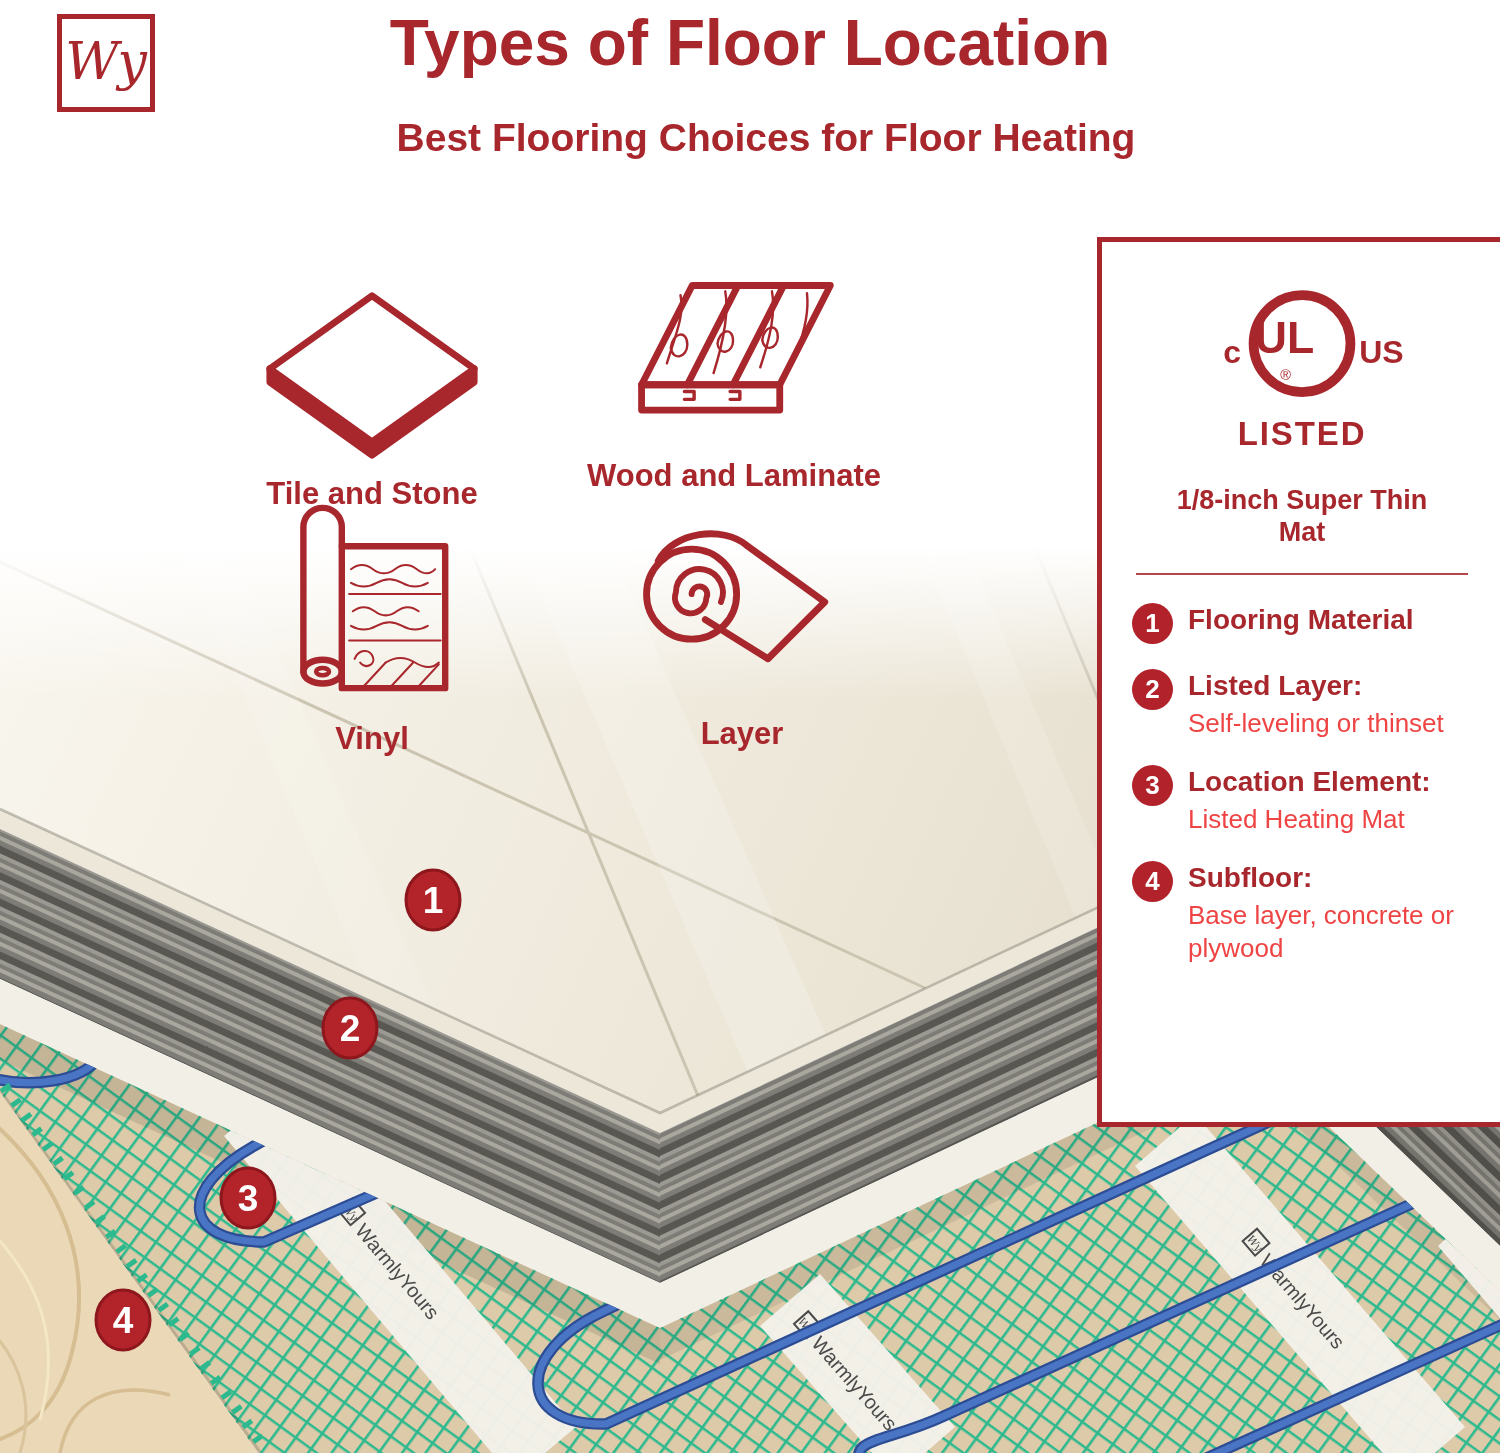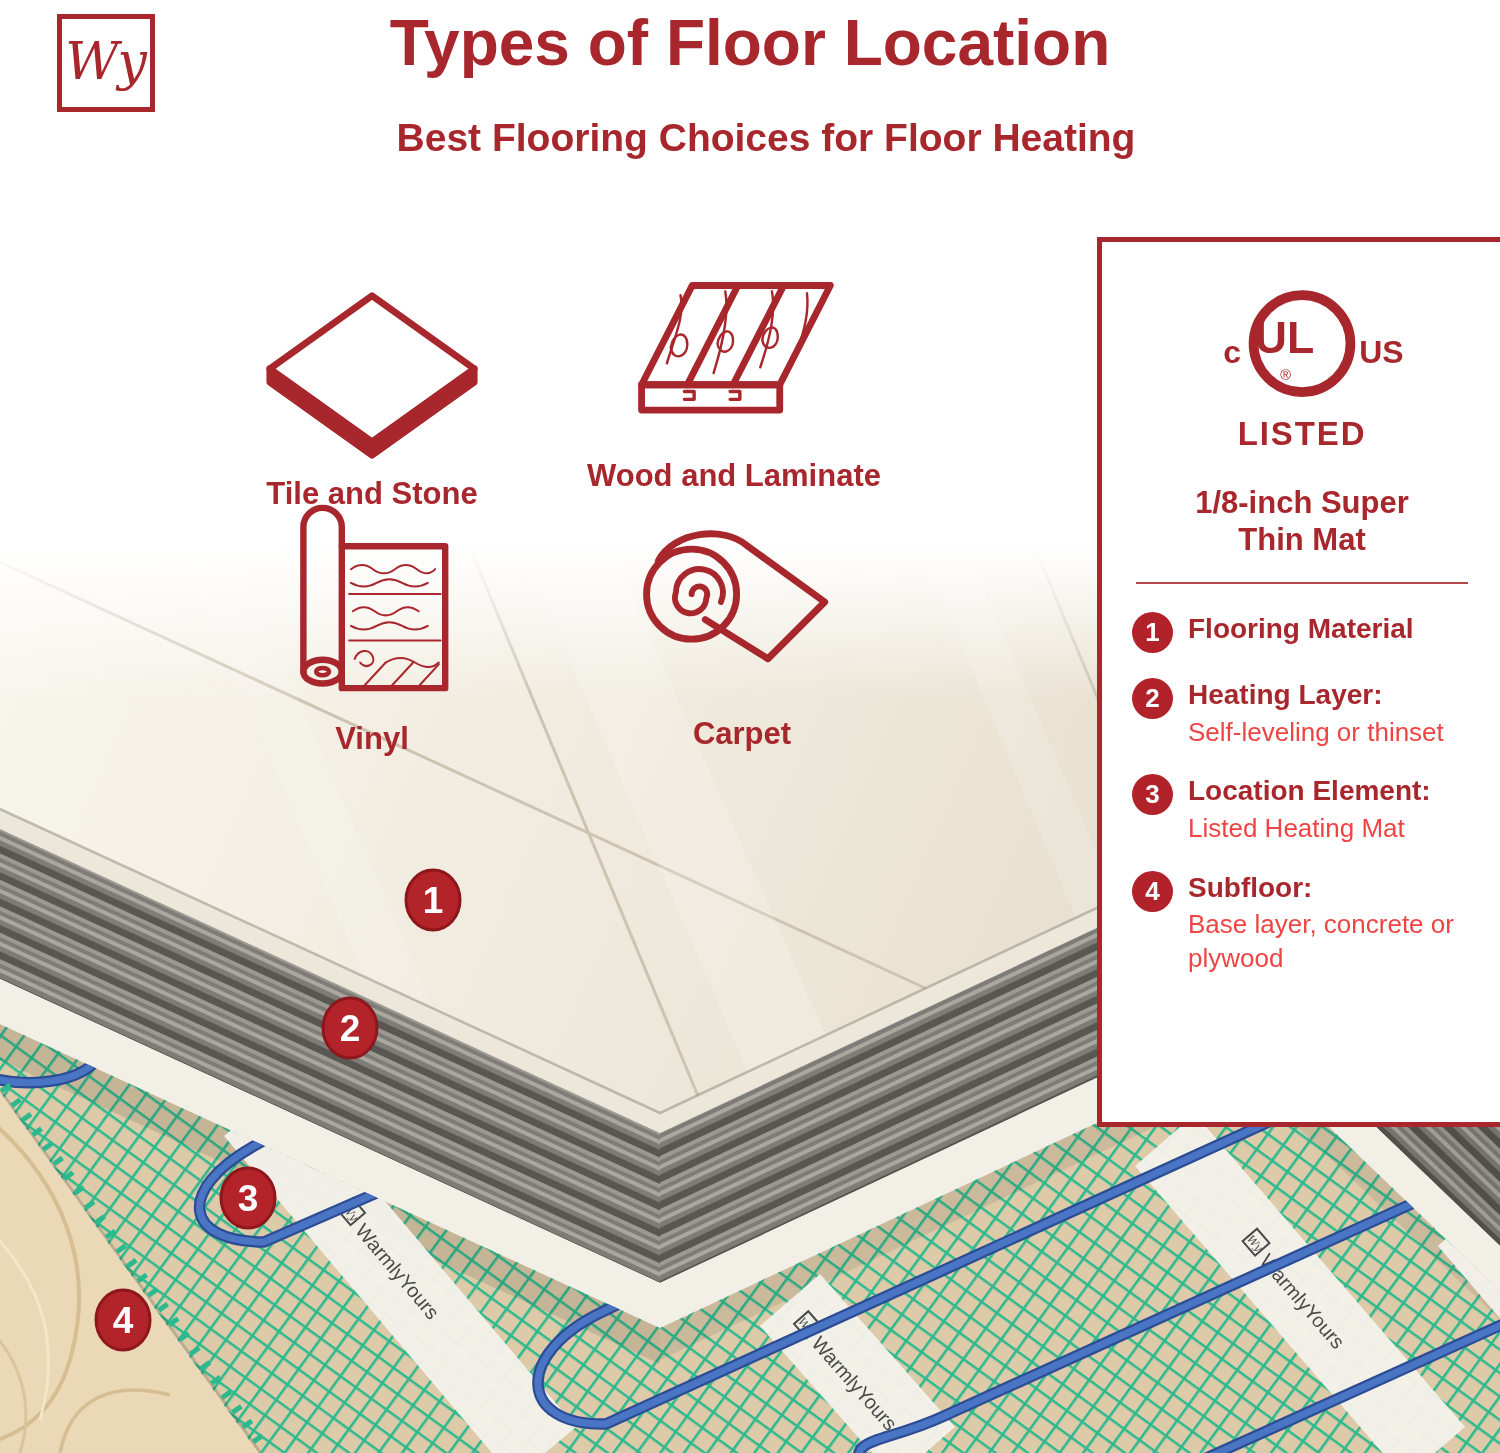--- a/index.html
+++ b/index.html
@@ -36,21 +36,21 @@
   
   .scene{position:absolute;left:0;top:0;}
   
   .panel{
     position:absolute;left:1097px;top:237px;width:410px;height:890px;
     background:#ffffff;border:5px solid var(--accent);box-sizing:border-box;
     padding:24px 30px 0 30px;overflow:hidden;
   }
   .ul-wrap{text-align:center;}
   .feature{
-    text-align:center;font-size:31px;line-height:1.2;font-weight:bold;color:var(--accent);
+    text-align:center;font-size:27px;line-height:1.2;font-weight:bold;color:var(--accent);
     margin:18px auto 0 auto;
   }
   .feature.f1{max-width:272px;margin-top:20px;}
   .feature.f2{max-width:240px;}
   .divider{height:2px;background:var(--accent);opacity:.85;margin:24px 4px 26px 4px;}
   .layer-item{display:flex;align-items:flex-start;margin-bottom:23px;}
   .layer-badge{
     flex:0 0 auto;width:41px;height:41px;border-radius:50%;background:var(--badge);
     color:#fff;font-size:26px;font-weight:bold;display:flex;align-items:center;justify-content:center;
     margin-right:15px;margin-top:2px;
@@ -265,21 +265,21 @@
     <span class="flabel">Vinyl</span>
   </div>
 
   <div class="ftype" id="ft-3">
     <svg class="icon" width="235" height="210" viewBox="0 0 240 210" fill="none" stroke="#a8272c" stroke-width="7" stroke-linejoin="round" stroke-linecap="round">
       <circle cx="68" cy="98" r="46"></circle>
       <path d="M68 98 a8 8 0 1 1 15 4 a16 16 0 1 1 -31 -6 a24 24 0 1 1 46 10" stroke-width="6"></path>
       <path d="M34 64 C50 34 100 28 124 48 L204 106 L146 164 L82 124"></path>
       <path d="M104 138 L146 164" stroke-width="6"></path>
     </svg>
-    <span class="flabel">Carpet</span>
+    <span class="flabel">Layer</span>
   </div>
 
   <div class="panel">
     <div class="ul-wrap">
       <svg width="252" height="194" viewBox="0 0 260 200" font-family="Liberation Sans, sans-serif">
         <circle cx="130" cy="80" r="50" fill="none" stroke="#a8272c" stroke-width="10"></circle>
         <text x="112" y="90" text-anchor="middle" font-size="46" font-weight="bold" fill="#a8272c">UL</text>
         <text x="58" y="100" text-anchor="middle" font-size="33" font-weight="bold" fill="#a8272c">c</text>
         <text x="212" y="100" text-anchor="middle" font-size="33" font-weight="bold" fill="#a8272c">US</text>
         <text x="113" y="118" text-anchor="middle" font-size="15" fill="#a8272c">®</text>
@@ -295,21 +295,21 @@
       <div class="layer-item">
         <div class="layer-badge">1</div>
         <div class="layer-text">
           <div class="layer-label">Flooring Material</div>
 
         </div>
       </div>
       <div class="layer-item">
         <div class="layer-badge">2</div>
         <div class="layer-text">
-          <div class="layer-label">Heating Layer:</div>
+          <div class="layer-label">Listed Layer:</div>
           <div class="layer-desc">Self-leveling or thinset</div>
         </div>
       </div>
       <div class="layer-item">
         <div class="layer-badge">3</div>
         <div class="layer-text">
           <div class="layer-label">Location Element:</div>
           <div class="layer-desc">Listed Heating Mat</div>
         </div>
       </div>

